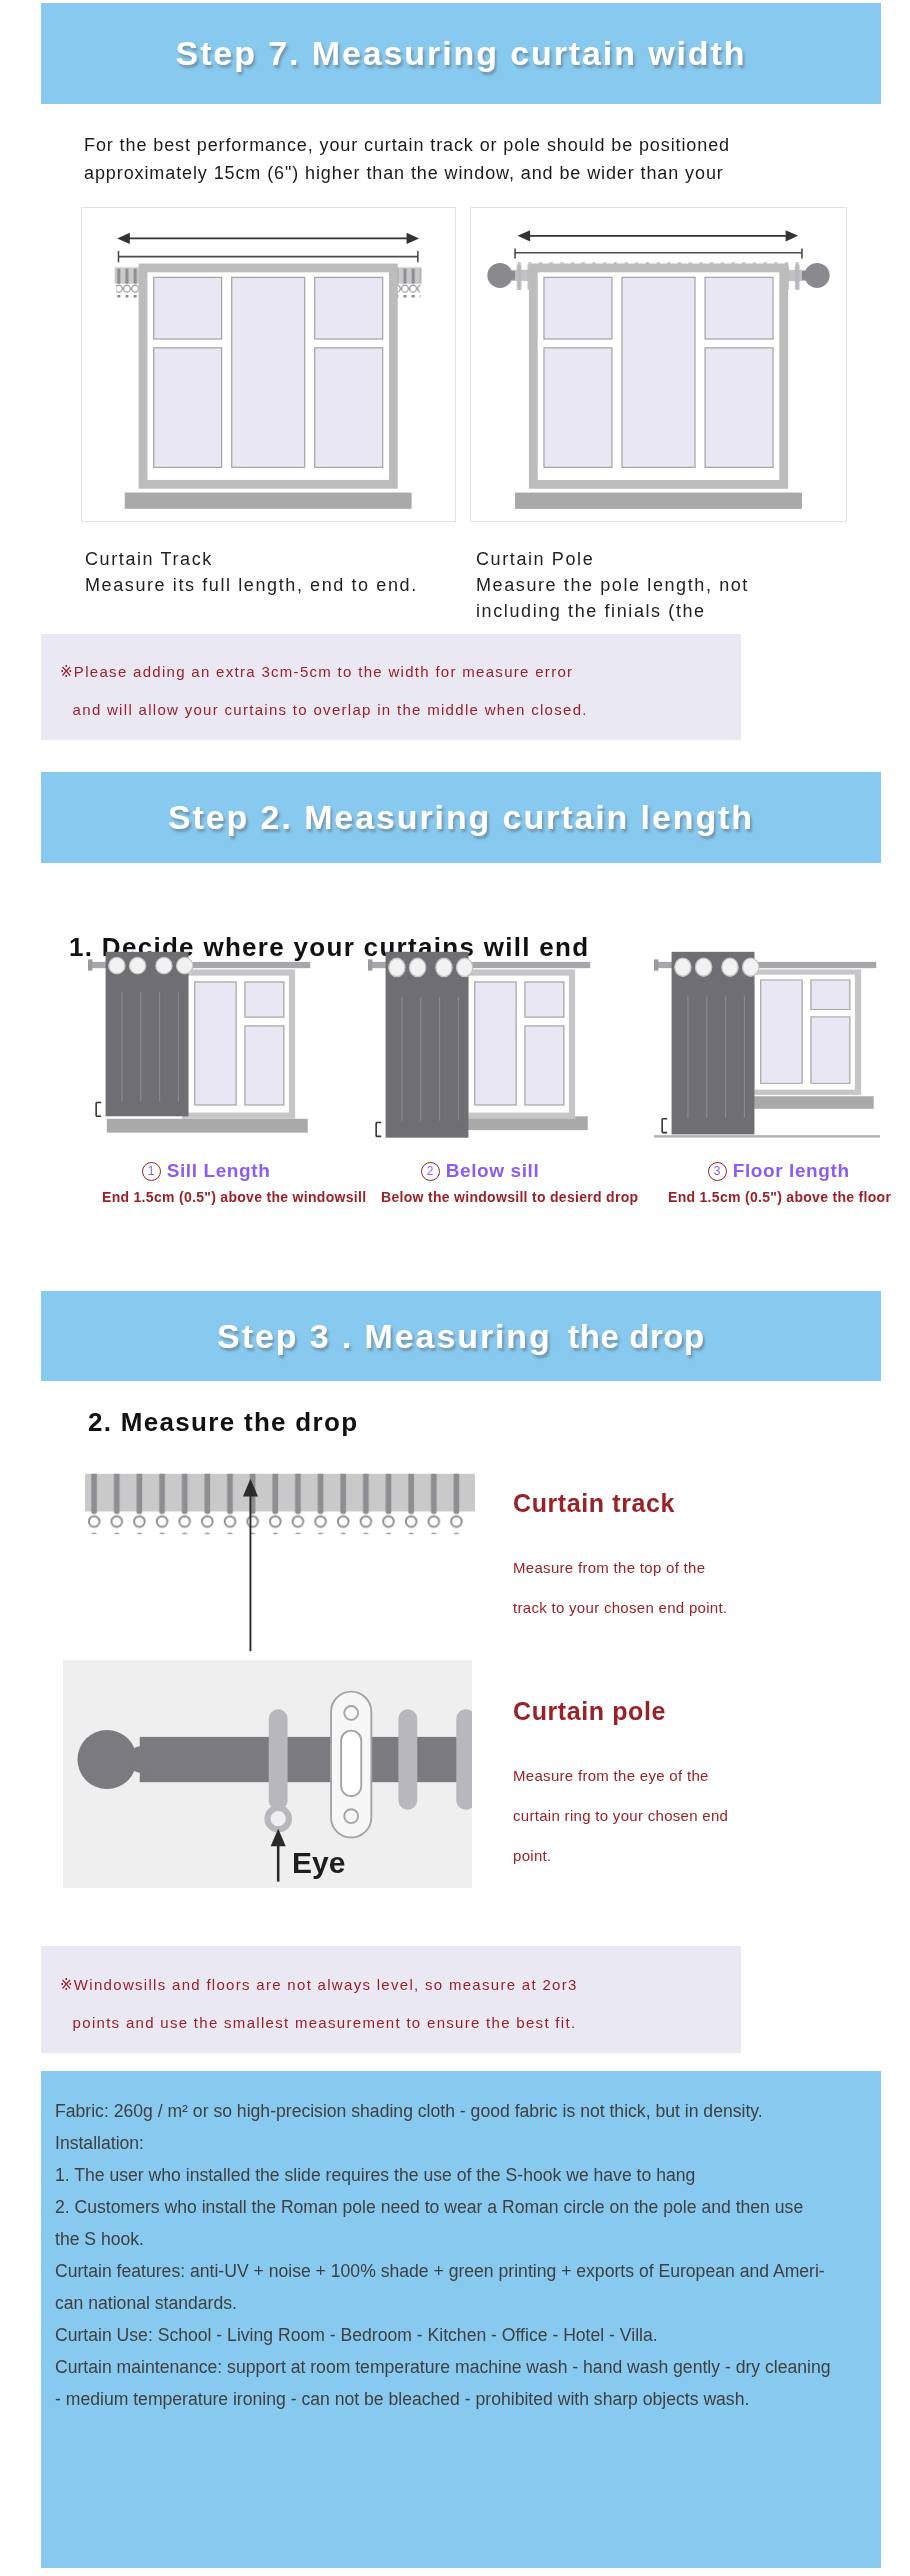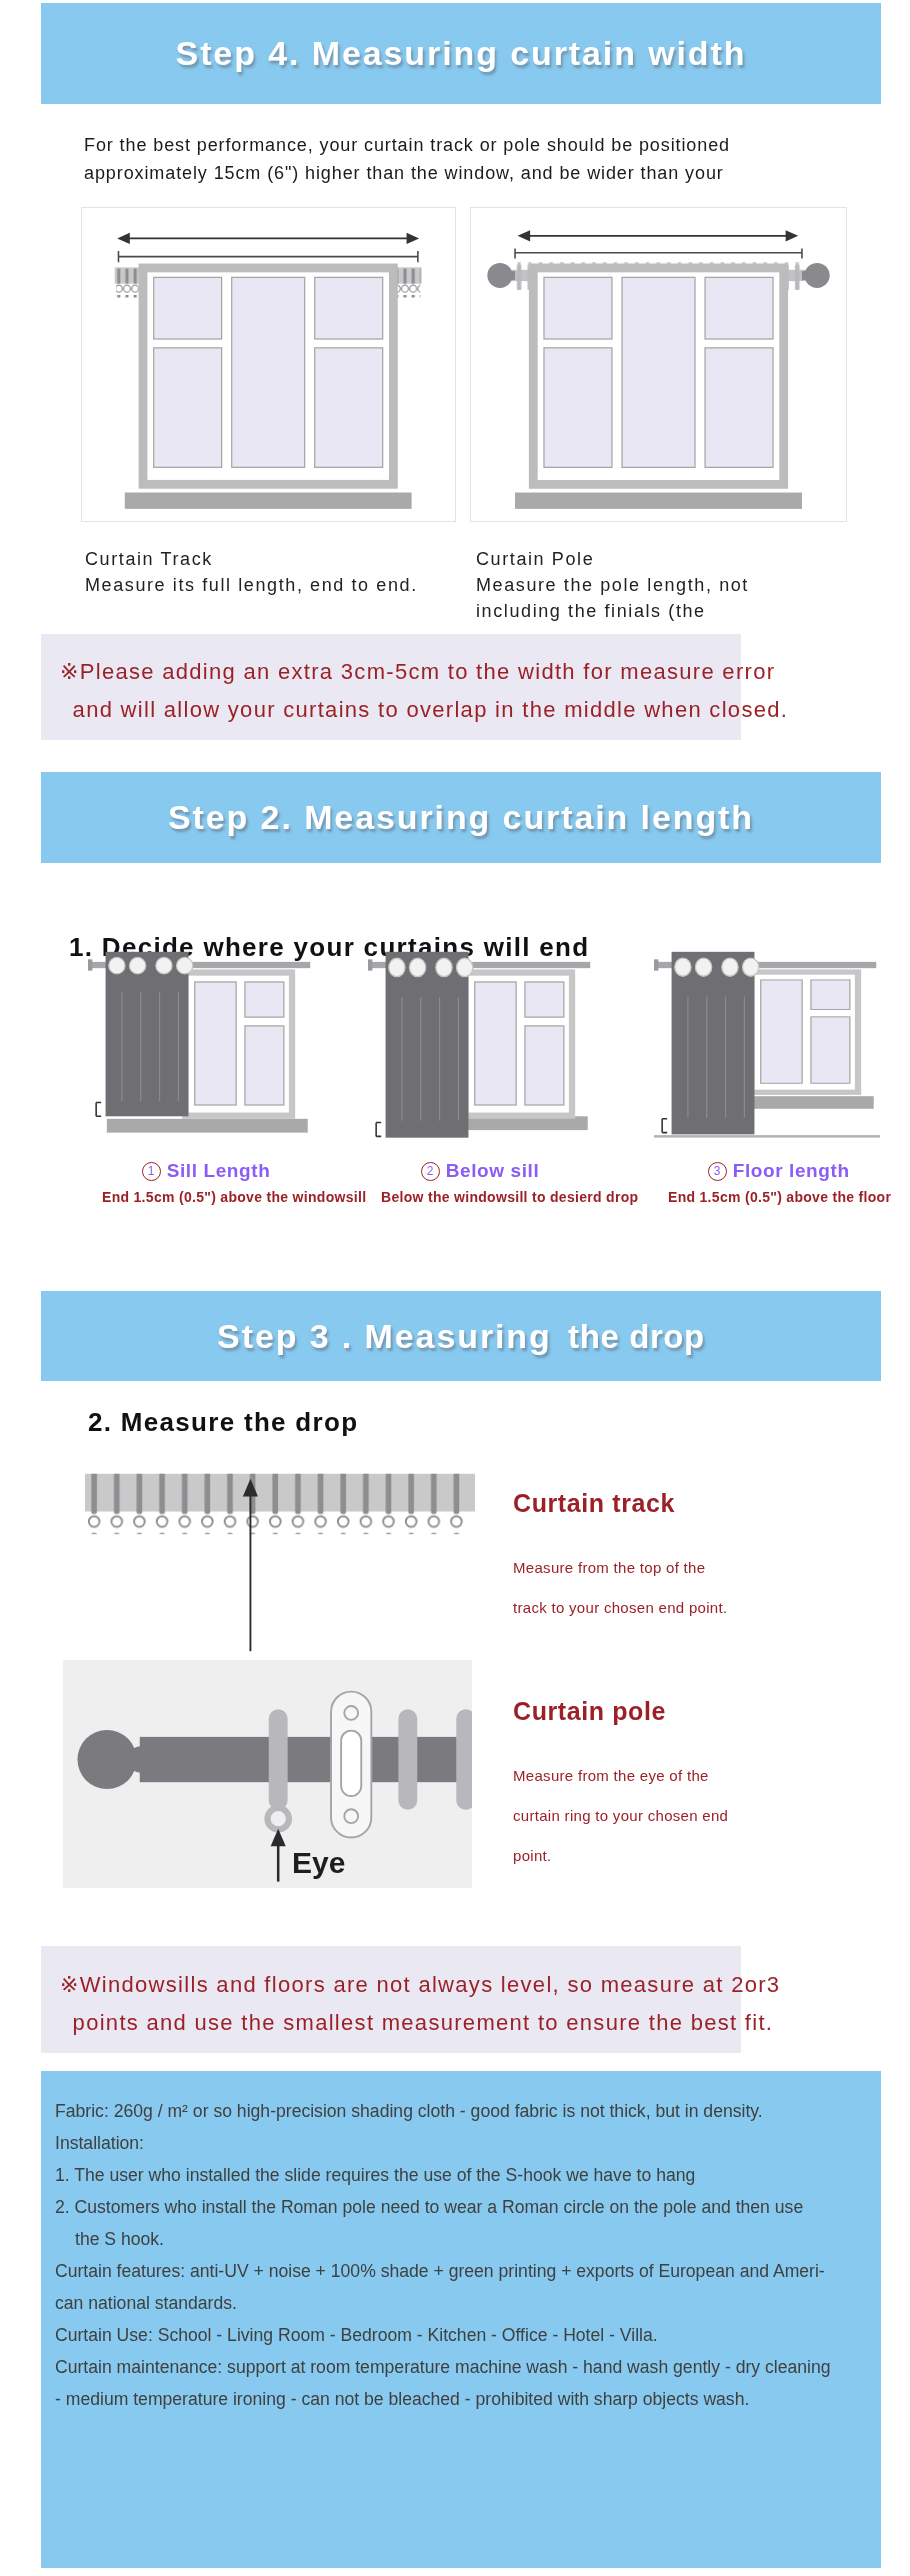--- a/index.html
+++ b/index.html
@@ -20,21 +20,21 @@
   .band .title-sub{font-size:33px;margin-left:16.4px;letter-spacing:0.6px;}
   
   .intro{position:absolute;left:84px;top:131px;font-size:18px;letter-spacing:0.9px;
          color:#1b1b1b;line-height:28px;white-space:nowrap;}
   .cap{position:absolute;font-size:18px;letter-spacing:1.6px;color:#222222;
        line-height:26px;white-space:nowrap;}
   
   .panel{position:absolute;top:207px;height:313px;background:#ffffff;border:0.6px solid #e2e2e2;}
   
   .note{position:absolute;left:41px;width:700px;background:#eae8f2;color:#9c2127;
-        font-size:22px;letter-spacing:1.3px;line-height:38px;white-space:nowrap;}
+        font-size:15px;letter-spacing:1.3px;line-height:38px;white-space:nowrap;}
   .note .inner{padding:19px 0 0 19px;}
   .note .l2{margin-left:12.6px;}
   
   .heading{position:absolute;font-weight:bold;color:#111111;font-size:26px;
            letter-spacing:1.3px;white-space:nowrap;}
   
   .opt-label{position:absolute;color:#8b5cf6;font-weight:bold;font-size:19px;
              letter-spacing:0.6px;white-space:nowrap;margin-left:40px;}
   .circ{display:inline-block;width:17px;height:17px;border:1.3px solid #9c2127;border-radius:50%;
         text-align:center;line-height:16.4px;font-size:12px;font-weight:normal;margin-right:5.7px;
@@ -45,30 +45,30 @@
   .red-title{position:absolute;color:#9c2127;font-weight:bold;font-size:25px;
              letter-spacing:0.6px;white-space:nowrap;}
   .red-lines{position:absolute;color:#9c2127;font-size:15px;letter-spacing:0.3px;
              line-height:40px;white-space:nowrap;}
   .pole-panel{position:absolute;left:63px;top:1660px;width:409px;height:228px;background:#f0eff0;}
   .eye-label{position:absolute;left:292px;top:1846px;font-size:30px;font-weight:bold;color:#1e1e1e;}
   
   .details{position:absolute;left:41px;top:2071px;width:840px;height:497px;background:#87c9ef;
            color:#404040;font-size:17.6px;line-height:32px;}
   .details .inner{padding:24px 11.3px 0 14px;}
-  .details .indent{margin-left:20px;}
+  .details .indent{}
   svg{display:block;}
 </style>
 </head>
 <body>
 
 <div class="canvas">
 
   <div class="band" style="top:3.1px;height:101px;">
-    <h1>Step 4. Measuring curtain width</h1>
+    <h1>Step 7. Measuring curtain width</h1>
   </div>
 
   <div class="intro">
     <div>For the best performance, your curtain track or pole should be positioned</div>
     <div>approximately 15cm (6") higher than the window, and be wider than your</div>
   </div>
 
   <div class="panel" style="left:81px;width:373px;">
     <svg width="373" height="313" viewBox="0 0 593 497">
       <defs>

